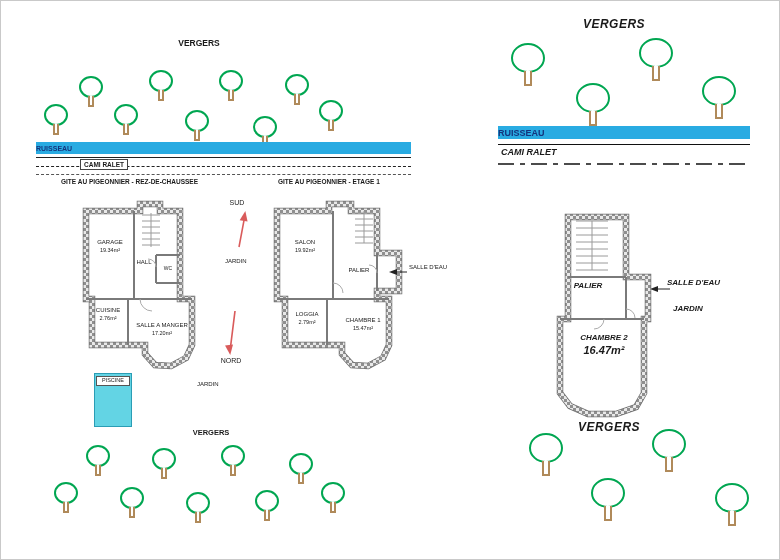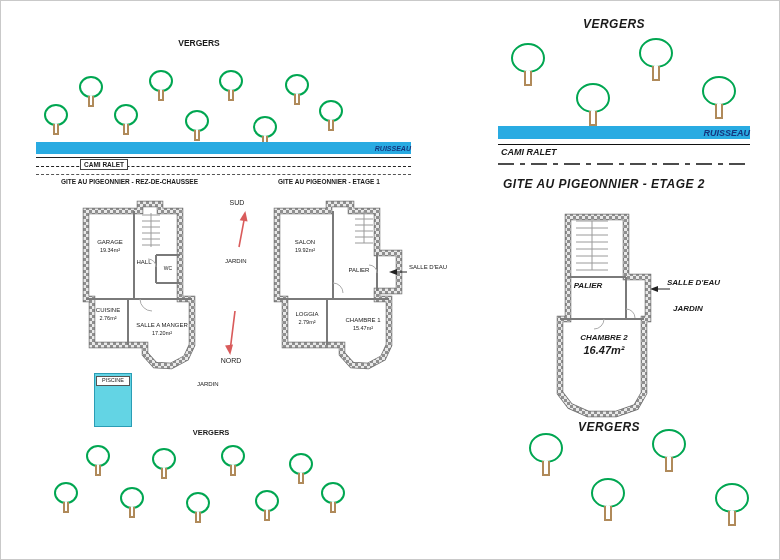--- a/index.html
+++ b/index.html
@@ -10,22 +10,22 @@
   
   .tree{position:absolute}
   .canopy{border:2px solid var(--tree);border-radius:50%;background:#fff}
   .trunk{margin:-2px auto 0;border:2px solid var(--trunk);border-top:none;background:#fff}
   .t-sm .canopy{width:24px;height:22px}
   .t-sm .trunk{width:6px;height:11px}
   .t-lg .canopy{width:34px;height:30px}
   .t-lg .trunk{width:8px;height:15px}
 
   
-  .water{position:absolute;background:var(--water);display:flex;align-items:center;justify-content:flex-end;
-         font-weight:bold;font-style:italic;color:#14357d}
+  .water{position:absolute;background:var(--water);display:flex;align-items:center;justify-content:flex-start;
+         font-weight:bold;color:#14357d}
   .road{position:absolute}
   .rline{position:absolute;left:0;right:0;height:0}
 
   
   .lbl{position:absolute;white-space:nowrap}
   .c{transform:translate(-50%,0)}
   .rm{font-size:6px;text-align:center;line-height:1.25;color:#222}
   .rm .a{font-size:5.5px}
   .rm3{font-size:8px;font-weight:bold;font-style:italic;text-align:center;line-height:1.3}
   .rm3 .a{font-size:11px}
@@ -253,21 +253,20 @@
   </div>
 
   <div class="road" style="left:497px;top:143px;width:252px;height:26px">
     <div class="rline" style="top:0;border-top:1.5px solid #111"></div>
     <div class="lbl" style="left:3px;top:3px;font-size:9px;font-weight:bold;font-style:italic">CAMI RALET</div>
     <svg style="position:absolute;left:0;top:18px" width="252" height="4">
       <line x1="0" y1="2" x2="252" y2="2" stroke="#111" stroke-width="1.5" stroke-dasharray="16 6 5 6"></line>
     </svg>
   </div>
 
-  <div class="lbl big" style="left:502px;top:176px">GITE AU PIGEONNIER - ETAGE 2</div>
 
   <div class="plan" style="left:545px;top:206px;width:132px;height:212px">
     <svg width="132" height="212">
       <g>
         <path class="wb" d="M22,10 H80 V70 H102 V112 H98 V186 L90,200 L70,207 L42,207 L24,199 L14,186 V112 H22 Z"></path>
         <path class="wp" d="M22,10 H80 V70 H102 V112 H98 V186 L90,200 L70,207 L42,207 L24,199 L14,186 V112 H22 Z"></path>
       </g>
       <path class="iw" d="M22,70 H80 M80,70 V112 M14,112 H98"></path>
       <path class="st" d="M30,14 H62 M30,21 H62 M30,28 H62 M30,35 H62 M30,42 H62 M30,49 H62 M30,56 H62 M30,63 H62 M46,14 V63"></path>
       <path class="dr" d="M80,102 A9,9 0 0 1 89,111 M58,112 A10,10 0 0 1 48,122"></path>

